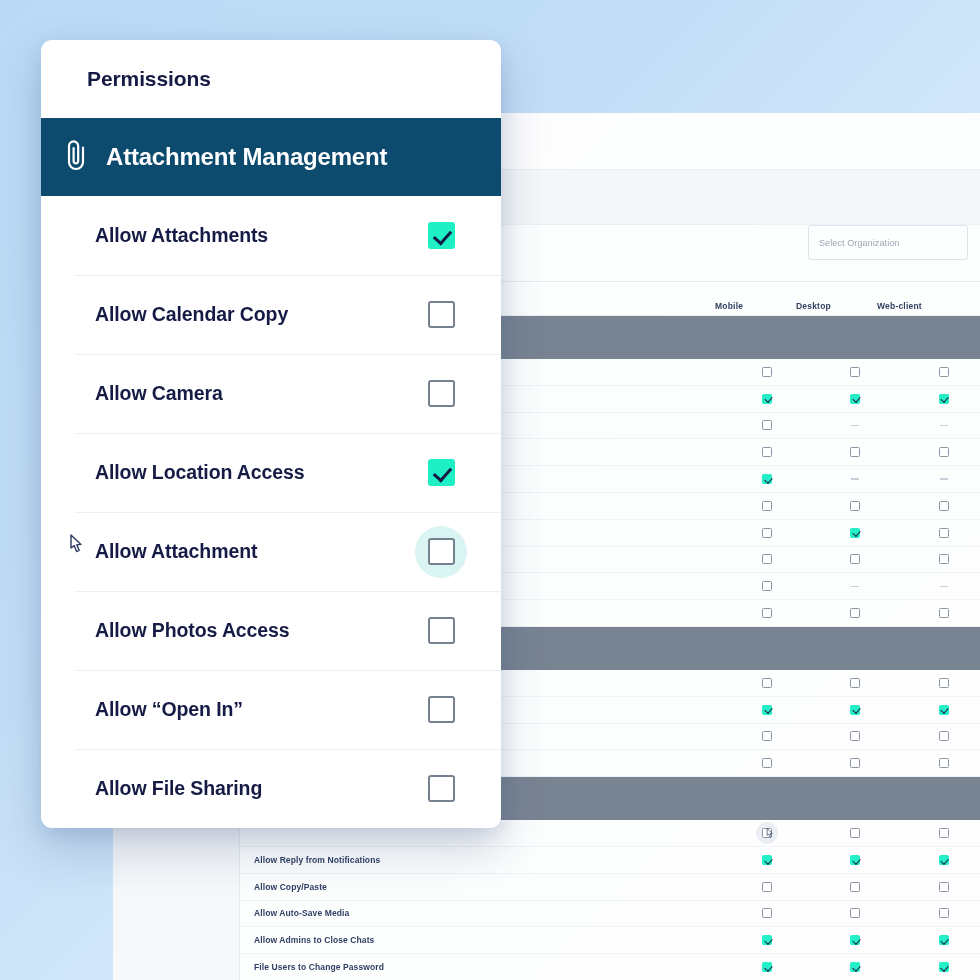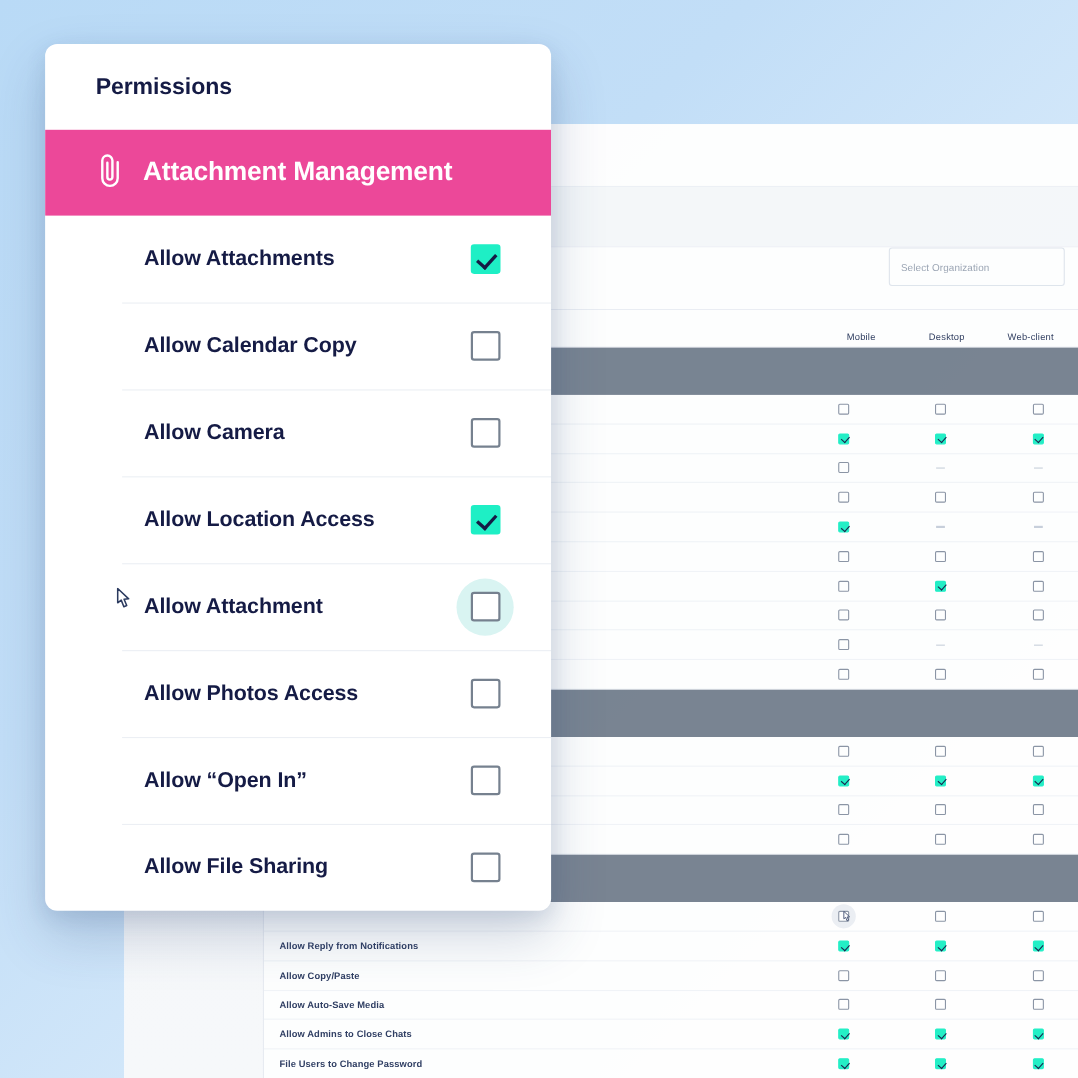--- a/index.html
+++ b/index.html
@@ -43,22 +43,22 @@
     width:160px; height:35px; border:1px solid #dfe5ec; border-radius:3px;
     background:#fff; display:flex; align-items:center; padding:0 10px;
     font-size:9px; color:#9aa4b2; letter-spacing:.1px;
   }
   .bg-colhead {
     height:34px; background:#ffffff; border-bottom:1px solid #eef1f5;
     display:flex; align-items:flex-end; padding-bottom:4px;
   }
   .bg-colhead .spacer { flex:0 0 475px; }
   .bg-colhead .col {
-    width:81px; text-align:right;
-    font-size:8.5px; font-weight:normal; color:#2c3a5c; letter-spacing:.2px;
+    width:81px; text-align:left;
+    font-size:8.5px; font-weight:bold; color:#2c3a5c; letter-spacing:.2px;
   }
   .bg-group {
     height:43px; background:#76818f;
   }
   .bg-row {
     height:26.8px; border-bottom:1px solid #f1f4f7;
     display:flex; align-items:center;gap:16px;
   }
   .bg-row .rlabel {
     flex:0 0 475px; padding-left:14px;
@@ -97,31 +97,30 @@
     background:#ffffff; border-radius:11px;
     box-shadow:0 22px 48px rgba(40,70,120,.22), 0 6px 18px rgba(40,70,120,.12);
     overflow:hidden;
     z-index:20;
   }
   #perm-title {
     height:78px; display:flex; align-items:center; padding-left:46px;
     font-size:21px; font-weight:bold; color:#151b45; letter-spacing:-.1px;
   }
   #perm-section {
-    height:78px; background:#ec4899; display:flex; align-items:center;
-    padding-left:46px; gap:17px;
+    height:78px; background:#0c4a6e; display:flex; align-items:center;
+    padding-left:22px; gap:17px;
   }
   #perm-section .sec-label {
     font-size:24px; font-weight:bold; color:#ffffff; letter-spacing:-.2px;
   }
   .perm-row {
     height:79px; display:flex; align-items:center;
     padding:0 34px 0 54px;
     position:relative;
-    margin-left:36px;
   }
   .perm-row + .perm-row:before {
     content:""; position:absolute; left:34px; right:0; top:0; height:1px;
     background:#eceff4;
   }
   .perm-row .plabel {
     flex:1; font-size:19.5px; font-weight:bold; color:#151b45; letter-spacing:-.1px;
   }
   .cb-wrap {
     width:52px; height:52px; border-radius:50%;

